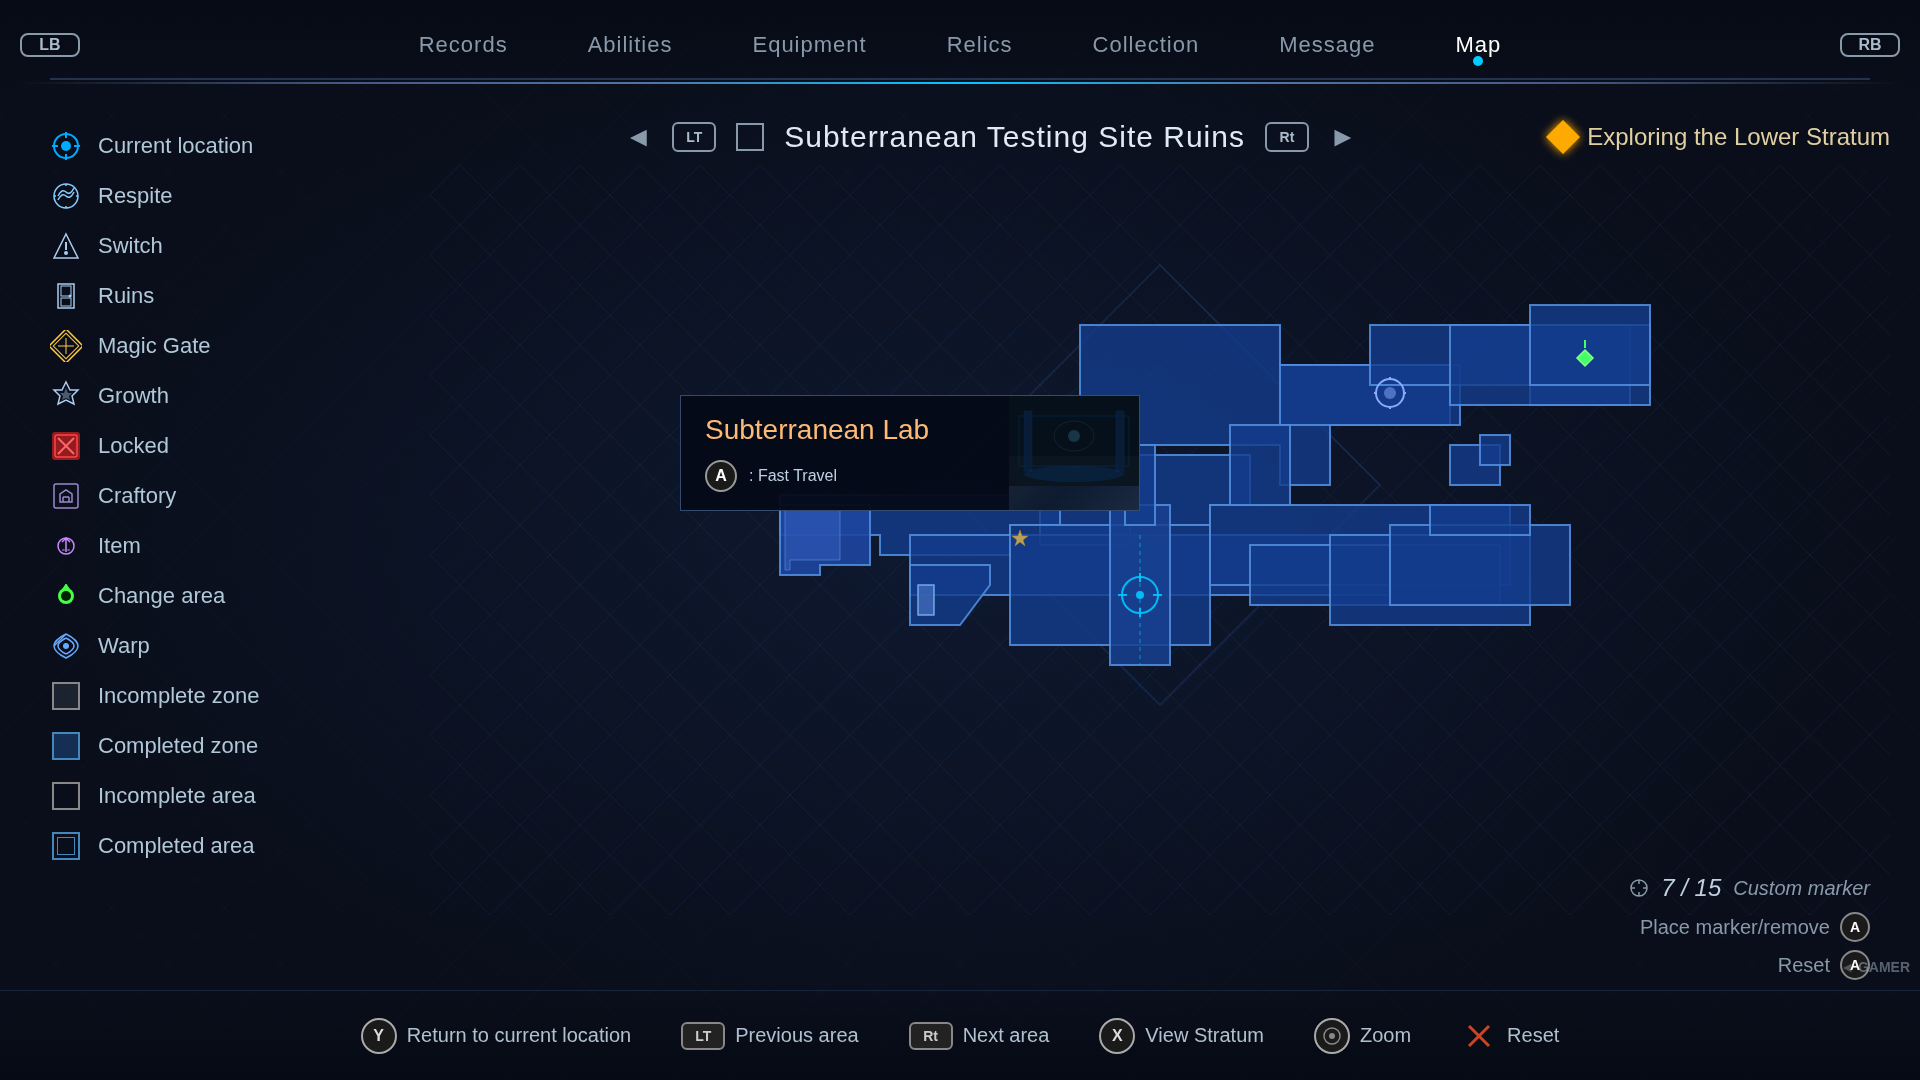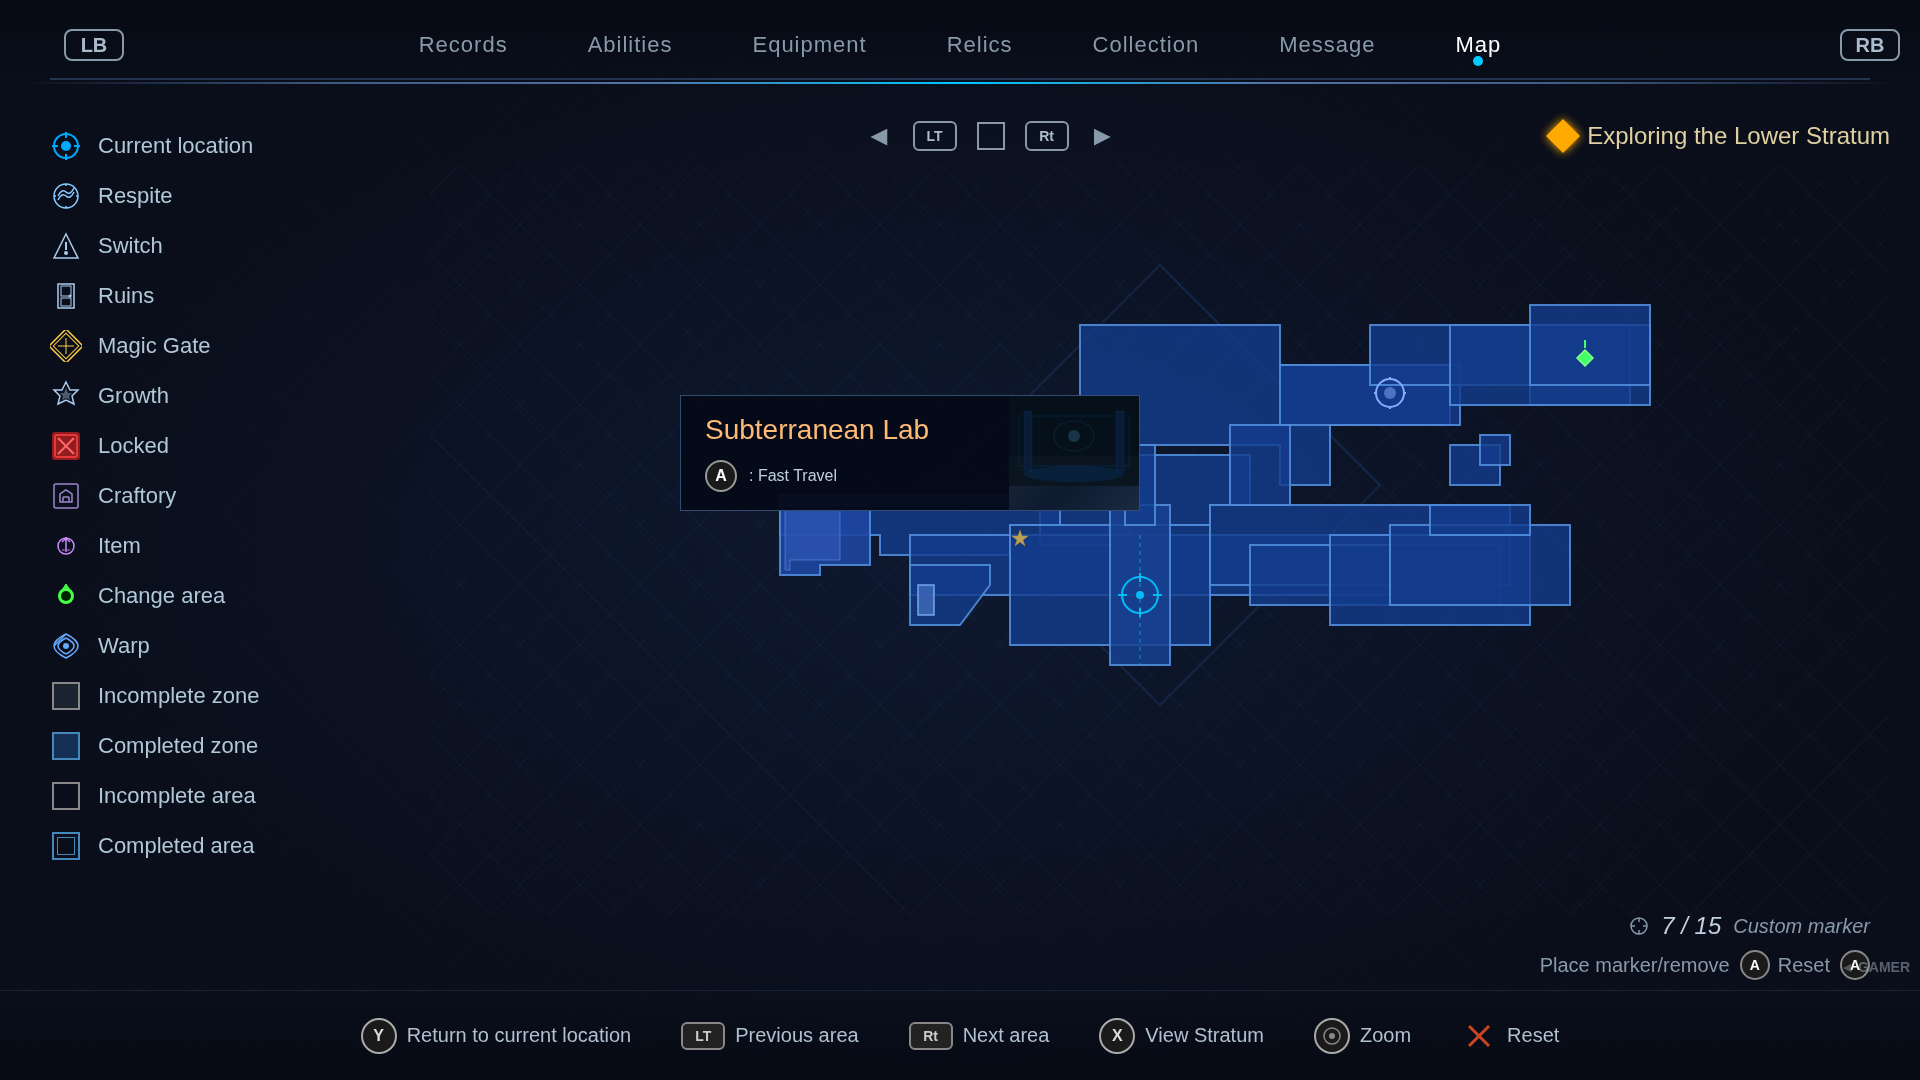--- a/index.html
+++ b/index.html
@@ -70,30 +70,29 @@
       left: 50%;
       transform: translateX(-50%);
       width: 10px;
       height: 10px;
       background: #00ccff;
       border-radius: 50%;
     }
 
     .nav-bumper {
       width: 60px;
-      height: 32px;
+      height: 24px;
       border: 2px solid #8899aa;
       border-radius: 8px;
       display: flex;
       align-items: center;
       justify-content: center;
-      font-size: 20px;
+      font-size: 16px;
       color: #aabbcc;
       font-weight: bold;
-      margin-left: 44px;
     }
 
     
     .nav-divider {
       position: absolute;
       top: 82px;
       left: 20px;
       right: 20px;
       height: 2px;
       background: linear-gradient(to right, transparent, rgba(100,140,200,0.6), rgba(100,140,200,0.8), rgba(0,200,255,1), rgba(100,140,200,0.8), rgba(100,140,200,0.6), transparent);
@@ -265,21 +264,21 @@
       font-style: italic;
     }
 
     .marker-count-num {
       color: #c0d0e0;
       font-size: 24px;
     }
 
     .marker-actions {
       display: flex;
-      flex-direction: row;
+      flex-direction: column;
       gap: 8px;
     }
 
     .marker-action-row {
       display: flex;
       align-items: center;
       justify-content: flex-end;
       gap: 10px;
       font-size: 20px;
       color: #8899aa;
@@ -515,20 +514,21 @@
     </div>
     <span>Completed area</span>
   </div>
 </div>
 
 <div style="position:absolute; top:120px; left:430px; right:30px; z-index:10; display:flex; align-items:center; justify-content:space-between;">
   <div style="display:flex; align-items:center; gap:20px; flex:1; justify-content:center;">
     <span style="font-size:28px; color:#8899aa;">◄</span>
     <div class="map-title-bumper">LT</div>
     <div style="width:28px; height:28px; border:2px solid #8899aa; background:transparent;"></div>
+    <span style="font-size:30px; color:#e0eaf4; letter-spacing:1px;">Subterranean Testing Site Ruins</span>
     <div class="map-title-bumper">Rt</div>
     <span style="font-size:28px; color:#8899aa;">►</span>
   </div>
   <div class="quest-info">
     <div class="quest-diamond"></div>
     <span style="font-size:24px; color:#e0d0a0;">Exploring the Lower Stratum</span>
   </div>
 </div>
 
 <svg style="position:absolute; top:165px; left:430px; width:1460px; height:750px; z-index:5;" viewBox="0 0 1460 750">

